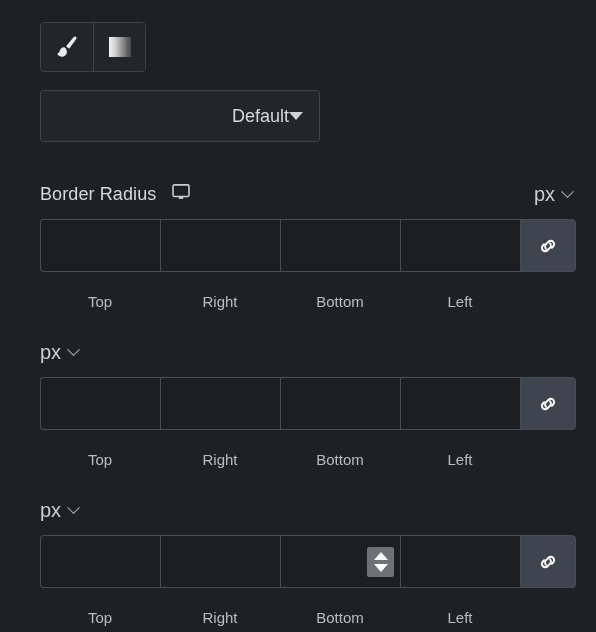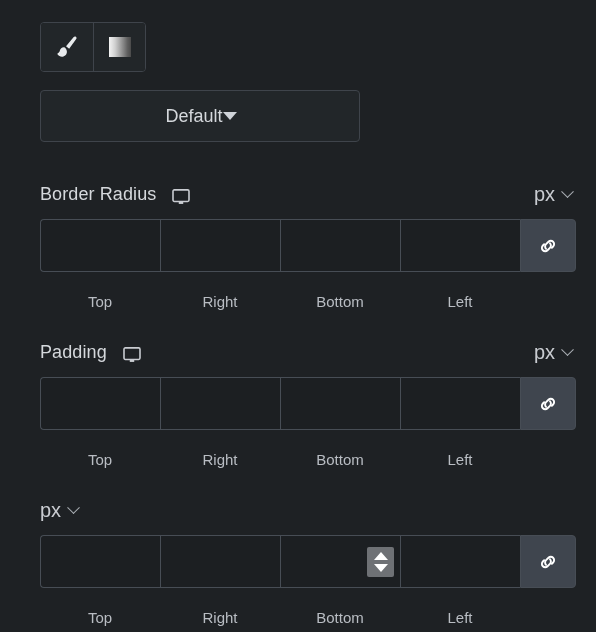--- a/index.html
+++ b/index.html
@@ -69,28 +69,28 @@
        #f2f2f2 0%, #e2e2e2 14%, #cfcfcf 28%,
        #b4b4b4 42%, #989898 56%, #7c7c7c 70%,
        #5f5f5f 84%, #4a4a4a 100%);
     display: block;
   }
 
   
   .border-type-row { height: 72px; }
 
   .select-box {
-    width: 320px;
+    width: 280px;
     height: 52px;
     background: #222629;
     border: 1px solid #3f444b;
     border-radius: 4px;
     display: flex;
     align-items: center;
-    justify-content: center;
+    justify-content: flex-end;
     padding: 0 16px 0 18px;
     cursor: pointer;
   }
   .select-value {
     font-size: 18px;
     color: #d5d8dc;
   }
   .caret-solid {
     width: 0; height: 0;
     border-left: 7px solid transparent;
@@ -102,21 +102,21 @@
   .dim-group { padding: 0 20px 0 40px; }
 
   .dim-header {
     display: flex;
     align-items: center;
     justify-content: space-between;
     height: 40px;
   }
   .dim-header-left {
     display: flex;
-    align-items: flex-end;
+    align-items: flex-start;
     gap: 16px;
   }
 
   
   .monitor-icon { width: 18px; height: 16px; display: block; }
 
   .unit-picker {
     display: flex;
     align-items: center;
     gap: 8px;
@@ -305,27 +305,20 @@
       <span class="dim-sublabel">Right</span>
       <span class="dim-sublabel">Bottom</span>
       <span class="dim-sublabel">Left</span>
     </div>
   </div>
 
   <div class="sp-c"></div>
 
   <div class="dim-group">
     <div class="dim-header">
-      <div class="dim-header-left">
-        <span class="field-label">Padding</span>
-        <svg class="monitor-icon" viewBox="0 0 20 18">
-          <rect x="1" y="1" width="18" height="13" rx="1.5" fill="none" stroke="#c9ccd1" stroke-width="1.8"></rect>
-          <rect x="7.5" y="14.4" width="5" height="2.4" fill="#c9ccd1"></rect>
-        </svg>
-      </div>
       <div class="unit-picker">
         <span class="unit-text">px</span>
         <span class="caret-thin"></span>
       </div>
     </div>
 
     <div class="dim-inputs">
       <div class="dim-cell">
         <input class="dim-input" value="" style="">
       </div>

